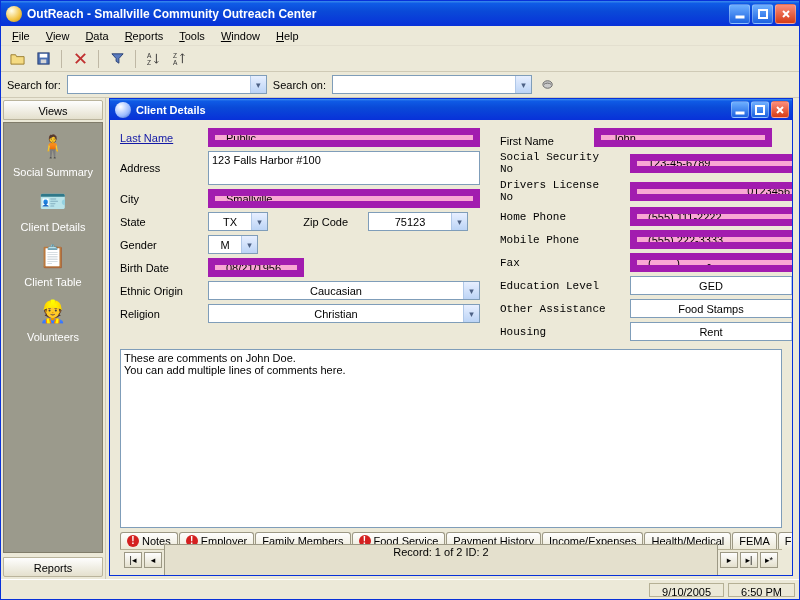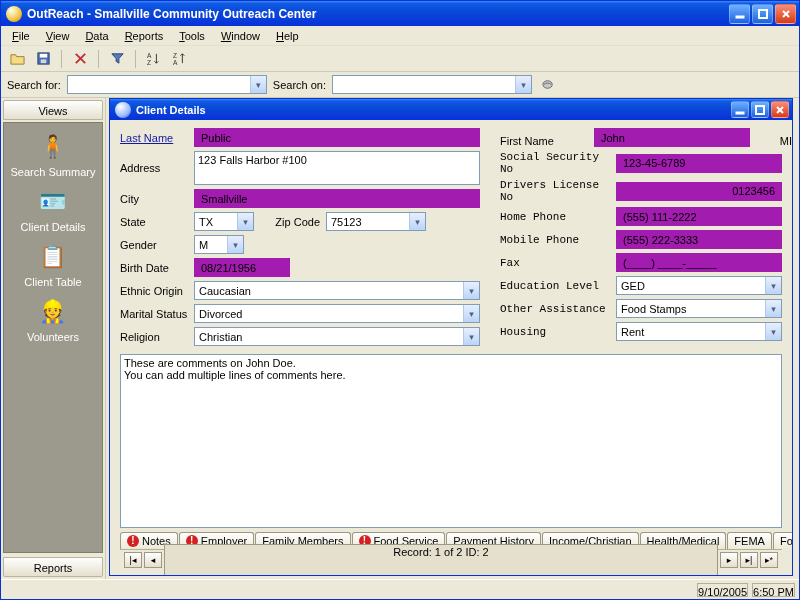--- a/index.html
+++ b/index.html
@@ -81,21 +81,21 @@
     width: 20px; height: 20px;
     display: flex; align-items: center; justify-content: center;
     cursor: default;
   }
   .tbbtn svg { width: 15px; height: 15px; }
   .searchrow label { font-size: 11px; }
   .dropdown-look {
     display: inline-flex; align-items: center;
     border: 1px solid #7f9db9; background: #fff; height: 19px;
   }
-  .dropdown-look .val { flex: 1; padding: 0 4px; }
+  .dropdown-look .val { flex: 1; padding: 0 4px; text-align: center; }
   .dropdown-look .arr {
     width: 16px; height: 17px;
     background: linear-gradient(to bottom, #e7efff, #bcd4f6);
     border-left: 1px solid #b0c8e8;
     display: flex; align-items: center; justify-content: center;
   }
   .dropdown-look .arr::after { content: "▾"; font-size: 9px; color: #4d6185; }
 
   
   .mainrow {
@@ -171,29 +171,29 @@
     display: flex;
     flex-direction: column;
     overflow: hidden;
   }
   .toprow { display: flex; gap: 20px; }
   .fname-row { display: flex; align-items: flex-end; gap: 24px; flex: 1; }
   .cols { display: flex; gap: 20px; margin-top: 4px; }
   .col { display: flex; flex-direction: column; gap: 4px; }
   .col.left { flex: 0 0 360px; }
   .col.right { flex: 1; }
-  .frow { display: flex; align-items: center; gap: 6px; }
+  .frow { display: flex; align-items: center; gap: 20px; }
   .frow .lbl { width: 68px; text-decoration: underline; color: #1319a6; }
   .frow .lbl.plain { text-decoration: none; color: #000; }
   .col.right .frow .lbl { width: 110px; text-decoration: none; color: #000; font-family: Liberation Mono, monospace; }
   .textin {
-    border: 2px solid #a21caf;
-    background: #a21caf;
+    border: 7px solid #a21caf;
+    background: #f9a8d4;
     height: 19px;
-    padding: 1px 5px;
+    padding: 1px 11px;
     font-family: inherit; font-size: 11px;
   }
   .textarea {
     border: 1px solid #7f9db9;
     background: #fff;
     padding: 2px 3px;
     font-family: inherit; font-size: 11px;
     resize: none;
   }
 
@@ -260,21 +260,21 @@
     border-top: 1px solid #fff;
     background: #ece9d8;
     display: flex;
     align-items: center;
     justify-content: flex-end;
     padding: 0 4px;
     gap: 4px;
   }
   .statusbar .cell {
     border: 1px solid #b5b095;
-    padding: 1px 0;
+    padding: 1px 12px;
     background: #ece9d8;
     height: 14px;
     line-height: 14px;
   }
 </style>
 </head>
 <body>
 
 <div class="titlebar">
   <div class="appicon"></div>
@@ -371,21 +371,21 @@
     </div>
 </div>
 
 <div class="mainrow">
 
   <div class="sidebar">
     <div class="sidetab">Views</div>
     <div class="navbody">
       <div class="navitem">
         <div class="nicon">🧍</div>
-        <div>Search Summary</div>
+        <div>Social Summary</div>
       </div>
       <div class="navitem">
         <div class="nicon">🪪</div>
         <div>Client Details</div>
       </div>
       <div class="navitem">
         <div class="nicon">📋</div>
         <div>Client Table</div>
       </div>
       <div class="navitem">
@@ -470,27 +470,20 @@
               <input class="textin" style="width: 96px;" value="08/21/1956">
             </div>
             <div class="frow">
               <div class="lbl plain">Ethnic Origin</div>
               <div class="dropdown-look" style="flex:1">
                   <div class="val">Caucasian</div>
                   <div class="arr"></div>
                 </div>
             </div>
             <div class="frow">
-              <div class="lbl plain">Marital Status</div>
-              <div class="dropdown-look" style="flex:1">
-                  <div class="val">Divorced</div>
-                  <div class="arr"></div>
-                </div>
-            </div>
-            <div class="frow">
               <div class="lbl plain">Religion</div>
               <div class="dropdown-look" style="flex:1">
                   <div class="val">Christian</div>
                   <div class="arr"></div>
                 </div>
             </div>
           </div>
 
           <div class="col right">
             <div class="frow">
@@ -553,21 +546,21 @@
               <span>Family Members</span>
             </div>
           <div class="tab">
               <span class="excl">!</span>
               <span>Food Service</span>
             </div>
           <div class="tab">
               <span>Payment History</span>
             </div>
           <div class="tab">
-              <span>Income/Christian</span>
+              <span>Income/Expenses</span>
             </div>
           <div class="tab">
               <span>Health/Medical</span>
             </div>
           <div class="tab">
               <span>FEMA</span>
             </div>
           <div class="tab">
               <span>Former Address</span>
             </div>

